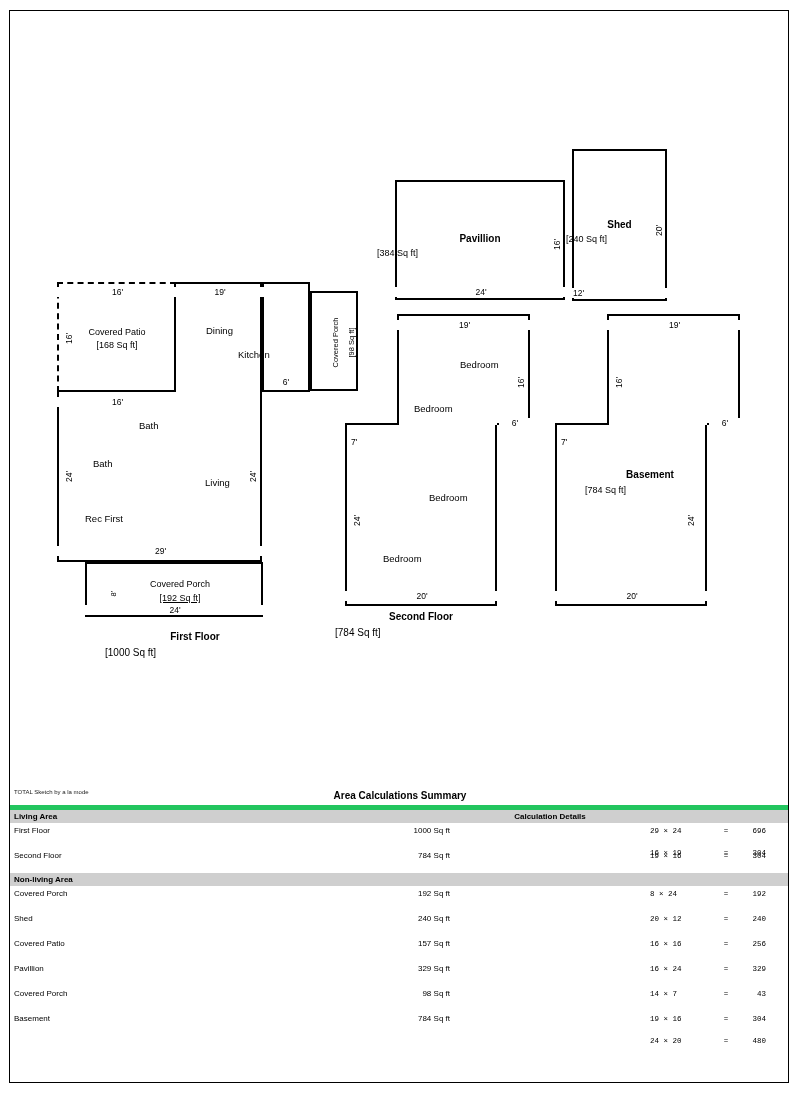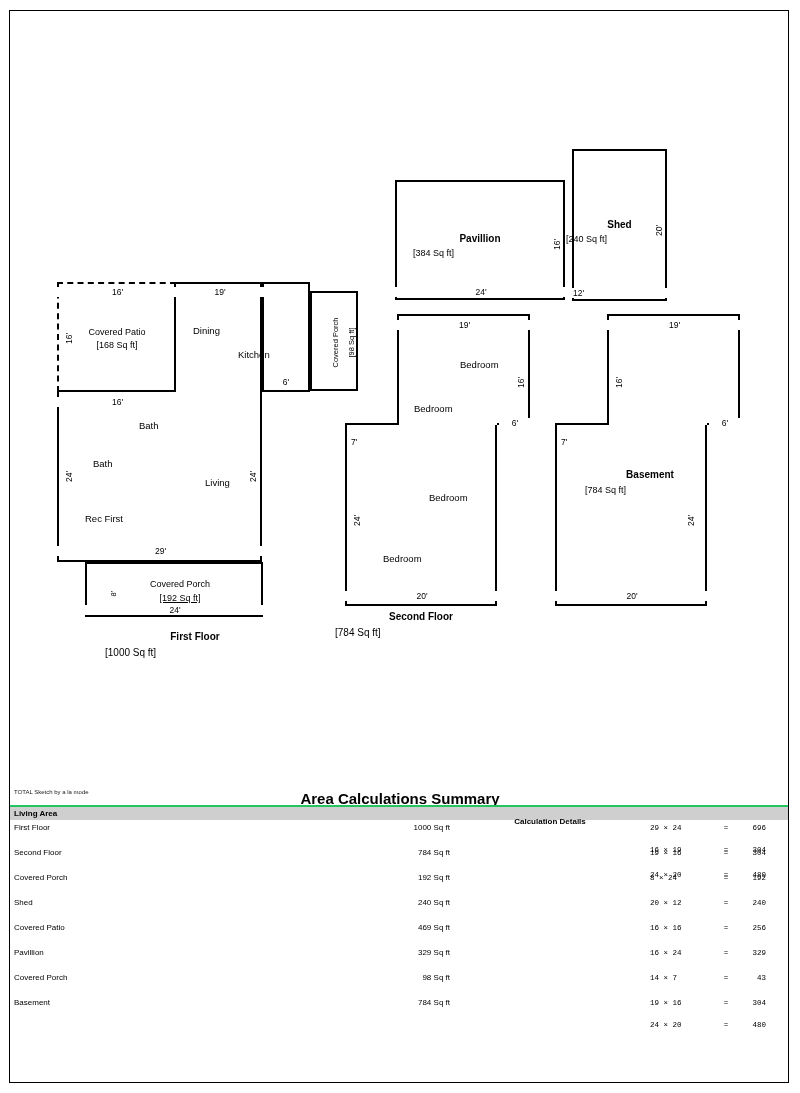--- a/index.html
+++ b/index.html
@@ -93,29 +93,29 @@
     top: 789px;
     font-size: 6px;
     color: #222;
   }
   
   .summary-title {
     position: absolute;
     left: 0; right: 0;
     top: 790px;
     text-align: center;
-    font-size: 15px;
+    font-size: 10px;
     font-weight: bold;
   }
   .table {
     position: absolute;
     left: 10px;
     top: 805px;
     width: 778px;
-    border-top: 2px solid #22c55e;
+    border-top: 5px solid #22c55e;
     font-size: 8px;
   }
   .trow {
     position: relative;
     height: 25px;
     box-sizing: border-box;
   }
   .trow.header {
     background: #cfcfcf;
     height: 13px;
@@ -136,21 +136,20 @@
     left: 300px;
     width: 140px;
     top: 3px;
     text-align: right;
   }
   .trow.header .c-mid {
     left: 440px;
     width: 200px;
     text-align: center;
     top: 2px;
-    margin-top: 8px;
   }
   .c-calc {
     position: absolute;
     left: 640px;
     top: 3px;
     width: 132px;
     font-size: 7.5px;
     line-height: 1.45;
     font-family: "Liberation Mono", monospace;
   }
@@ -173,21 +172,21 @@
 <body>
 
 <div id="page">
 
   <div class="page-border"></div>
 
   <div class="sketch">
 
     <div class="shape" style="left:385px; top:169px; width:170px; height:120px;"></div>
     <div class="title" style="left:385px; top:222px; width:170px;">Pavillion</div>
-    <div class="subtitle" style="left:403px; top:237px; width:170px; font-size:9px;">[384 Sq ft]</div>
+    <div class="subtitle" style="left:367px; top:237px; width:170px; font-size:9px;">[384 Sq ft]</div>
     <div class="dim vert" style="left:536px; top:224px; width:20px;">16'</div>
     <div class="dim" style="left:385px; top:276px; width:170px; text-align:center;">24'</div>
 
     <div class="shape" style="left:562px; top:138px; width:95px; height:152px;"></div>
     <div class="title" style="left:562px; top:208px; width:95px;">Shed</div>
     <div class="subtitle" style="left:556px; top:223px; width:107px; font-size:9px;">[240 Sq ft]</div>
     <div class="dim vert" style="left:638px; top:210px; width:20px;">20'</div>
     <div class="dim" style="left:562px; top:277px; width:95px; ">12'</div>
 
     <div class="shape" style="left:47px; top:271px; width:205px; height:280px;"></div>
@@ -197,21 +196,21 @@
     <div class="shape" style="left:252px; top:271px; width:48px; height:110px;"></div>
 
     <div class="shape" style="left:300px; top:280px; width:48px; height:100px;"></div>
 
     <div class="vert-text" style="left:290px; top:327px; width:70px;">Covered Porch</div>
     <div class="vert-text" style="left:306px; top:327px; width:70px;">[98 Sq ft]</div>
 
     <div class="label" style="left:60px; top:316px; width:94px;">Covered Patio</div>
     <div class="label" style="left:60px; top:329px; width:94px;">[168 Sq ft]</div>
 
-    <div class="room" style="left:183px; top:314px;">Dining</div>
+    <div class="room" style="left:196px; top:314px;">Dining</div>
     <div class="room" style="left:228px; top:338px;">Kitchen</div>
     <div class="room" style="left:129px; top:409px;">Bath</div>
     <div class="room" style="left:83px; top:447px;">Bath</div>
     <div class="room" style="left:195px; top:466px;">Living</div>
     <div class="room" style="left:75px; top:502px;">Rec First</div>
 
     <div class="shape" style="left:75px; top:551px; width:178px; height:55px;"></div>
     <div class="label" style="left:120px; top:568px; width:100px;">Covered Porch</div>
     <div class="label" style="left:120px; top:582px; width:100px;text-decoration:underline;">[192 Sq ft]</div>
 
@@ -302,20 +301,23 @@
           </span><br>
         <span class="row">
             <span class="expr">24 × 20</span>
             <span class="eq">=</span>
             <span class="res">480</span>
           </span>
       </span>
     </div>
 
 
+    <div class="trow header">
+      <span class="c-label">Non-living Area</span>
+    </div>
 
     <div class="trow">
       <span class="c-label">Covered Porch</span>
       <span class="c-mid">192 Sq ft</span>
       <span class="c-calc">
         <span class="row">
             <span class="expr">8 × 24</span>
             <span class="eq">=</span>
             <span class="res">192</span>
           </span>
@@ -329,21 +331,21 @@
         <span class="row">
             <span class="expr">20 × 12</span>
             <span class="eq">=</span>
             <span class="res">240</span>
           </span>
       </span>
     </div>
 
     <div class="trow">
       <span class="c-label">Covered Patio</span>
-      <span class="c-mid">469 Sq ft</span>
+      <span class="c-mid">157 Sq ft</span>
       <span class="c-calc">
         <span class="row">
             <span class="expr">16 × 16</span>
             <span class="eq">=</span>
             <span class="res">256</span>
           </span>
       </span>
     </div>
 
     <div class="trow">

